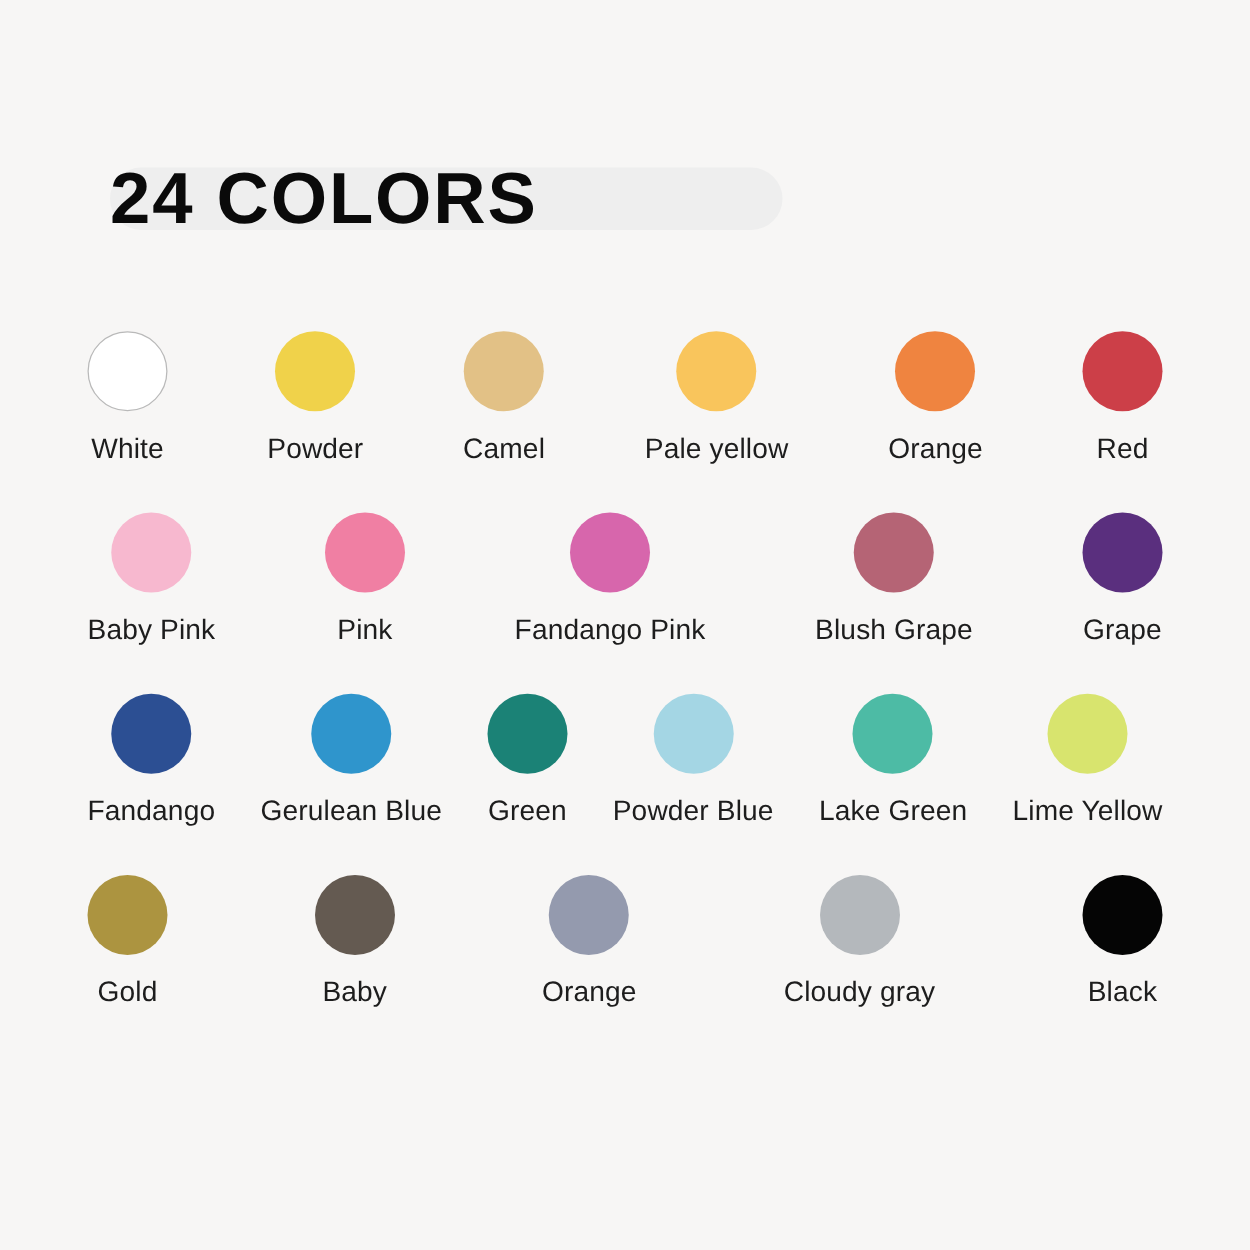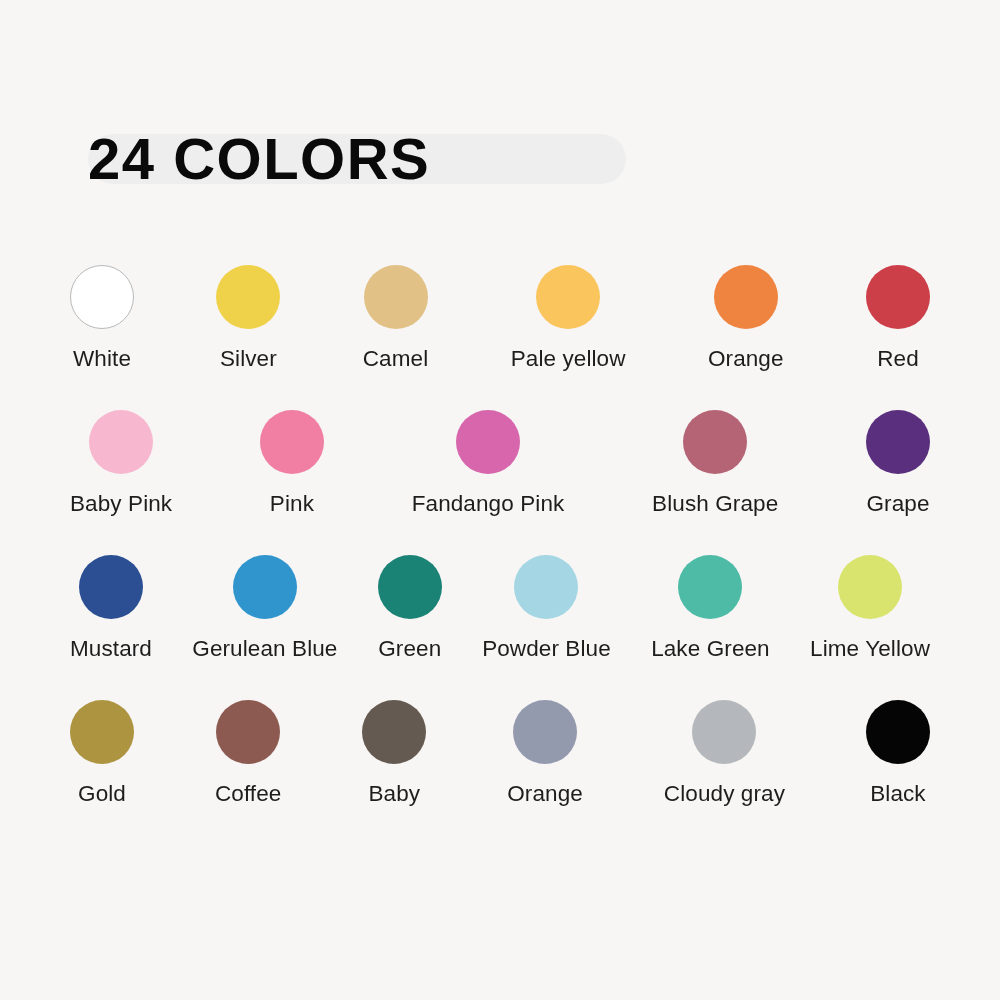--- a/index.html
+++ b/index.html
@@ -96,21 +96,21 @@
 </div>
 
 <div class="grid">
     <div class="row">
       <div class="cell">
         <span class="swatch outlined" style="background: rgb(255, 255, 255);"></span>
         <span class="swatch-label">White</span>
       </div>
       <div class="cell">
         <span class="swatch" style="background: rgb(240, 210, 74);"></span>
-        <span class="swatch-label">Silver</span>
+        <span class="swatch-label">Powder</span>
       </div>
       <div class="cell">
         <span class="swatch" style="background: rgb(226, 193, 134);"></span>
         <span class="swatch-label">Camel</span>
       </div>
       <div class="cell">
         <span class="swatch" style="background: rgb(249, 197, 92);"></span>
         <span class="swatch-label">Pale yellow</span>
       </div>
       <div class="cell">
@@ -140,21 +140,21 @@
         <span class="swatch-label">Blush Grape</span>
       </div>
       <div class="cell">
         <span class="swatch" style="background: rgb(90, 47, 126);"></span>
         <span class="swatch-label">Grape</span>
       </div>
     </div>
     <div class="row">
       <div class="cell">
         <span class="swatch" style="background: rgb(44, 79, 147);"></span>
-        <span class="swatch-label">Mustard</span>
+        <span class="swatch-label">Fandango</span>
       </div>
       <div class="cell">
         <span class="swatch" style="background: rgb(47, 149, 204);"></span>
         <span class="swatch-label">Gerulean Blue</span>
       </div>
       <div class="cell">
         <span class="swatch" style="background: rgb(27, 130, 118);"></span>
         <span class="swatch-label">Green</span>
       </div>
       <div class="cell">
@@ -169,24 +169,20 @@
         <span class="swatch" style="background: rgb(216, 228, 110);"></span>
         <span class="swatch-label">Lime Yellow</span>
       </div>
     </div>
     <div class="row">
       <div class="cell">
         <span class="swatch" style="background: rgb(172, 148, 64);"></span>
         <span class="swatch-label">Gold</span>
       </div>
       <div class="cell">
-        <span class="swatch" style="background: rgb(141, 90, 82);"></span>
-        <span class="swatch-label">Coffee</span>
-      </div>
-      <div class="cell">
         <span class="swatch" style="background: rgb(100, 90, 81);"></span>
         <span class="swatch-label">Baby</span>
       </div>
       <div class="cell">
         <span class="swatch" style="background: rgb(148, 154, 174);"></span>
         <span class="swatch-label">Orange</span>
       </div>
       <div class="cell">
         <span class="swatch" style="background: rgb(180, 184, 188);"></span>
         <span class="swatch-label">Cloudy gray</span>

